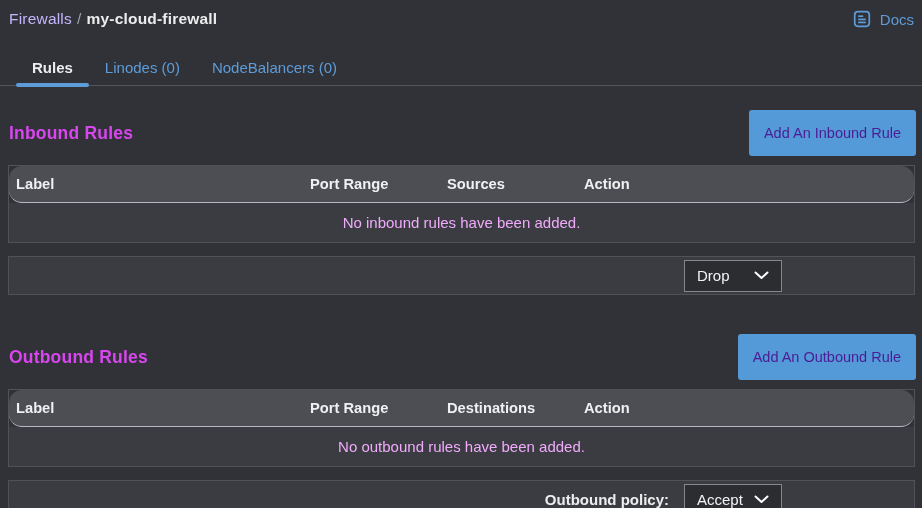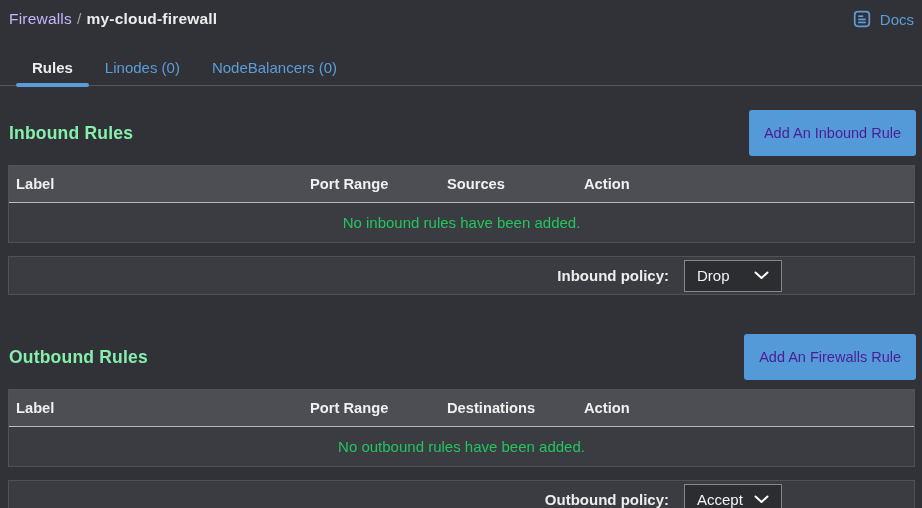--- a/index.html
+++ b/index.html
@@ -58,21 +58,21 @@
 
   
   .section-head {
     display: flex;
     justify-content: space-between;
     align-items: center;
     padding: 0 6px 0 9px;
   }
   .section-head.inbound { margin-top: 24px; }
   .section-head.outbound { margin-top: 39px; }
-  .section-title { font-size: 17.5px; font-weight: bold; color: #86efac; letter-spacing: .2px; }
+  .section-title { font-size: 17.5px; font-weight: bold; color: #d946ef; letter-spacing: .2px; }
   .add-btn {
     background: #5499d8;
     color: #4c1d95;
     border: none;
     font-family: "Liberation Sans", sans-serif;
     font-size: 14.5px;
     height: 46px;
     padding: 0 15px;
     border-radius: 3px;
     cursor: pointer;
@@ -83,31 +83,32 @@
     margin: 9px 7px 0 8px;
     border: 1px solid #515257;
   }
   .thead {
     display: grid;
     grid-template-columns: 301px 137px 137px 1fr;
     background: #4d4e54;
     height: 37px;
     align-items: center;
     border-bottom: 1px solid #b8b9c1;
+    border-radius: 13px;
   }
   .th { font-size: 14.7px; font-weight: bold; color: #eef0f1; }
   .th:first-child { padding-left: 7px; }
   .tbody-empty {
     background: #3b3c41;
     height: 39px;
     display: flex;
     align-items: center;
     justify-content: center;
     font-size: 15px;
-    color: #22c55e;
+    color: #f0abfc;
   }
 
   
   .policy-row {
     margin: 13px 7px 0 8px;
     border: 1px solid #515257;
     background: #3b3c41;
     height: 39px;
     display: flex;
     align-items: center;
@@ -165,34 +166,33 @@
   <div class="thead">
     <div class="th">Label</div>
     <div class="th">Port Range</div>
     <div class="th">Sources</div>
     <div class="th">Action</div>
   </div>
   <div class="tbody-empty">No inbound rules have been added.</div>
 </div>
 
 <div class="policy-row">
-  <span class="policy-label">Inbound policy:</span>
   <div class="policy-select">
     <span class="value">Drop</span>
     <span class="icon">
       <svg width="15" height="9" viewBox="0 0 15 9">
         <polyline points="1.5,1.5 7.5,7 13.5,1.5" fill="none" stroke="#ffffff" stroke-width="2" stroke-linecap="round" stroke-linejoin="round"></polyline>
       </svg>
     </span>
   </div>
 </div>
 
 <div class="section-head outbound">
   <div class="section-title">Outbound Rules</div>
-  <button class="add-btn">Add An Firewalls Rule</button>
+  <button class="add-btn">Add An Outbound Rule</button>
 </div>
 
 <div class="rules-table">
   <div class="thead">
     <div class="th">Label</div>
     <div class="th">Port Range</div>
     <div class="th">Destinations</div>
     <div class="th">Action</div>
   </div>
   <div class="tbody-empty">No outbound rules have been added.</div>

